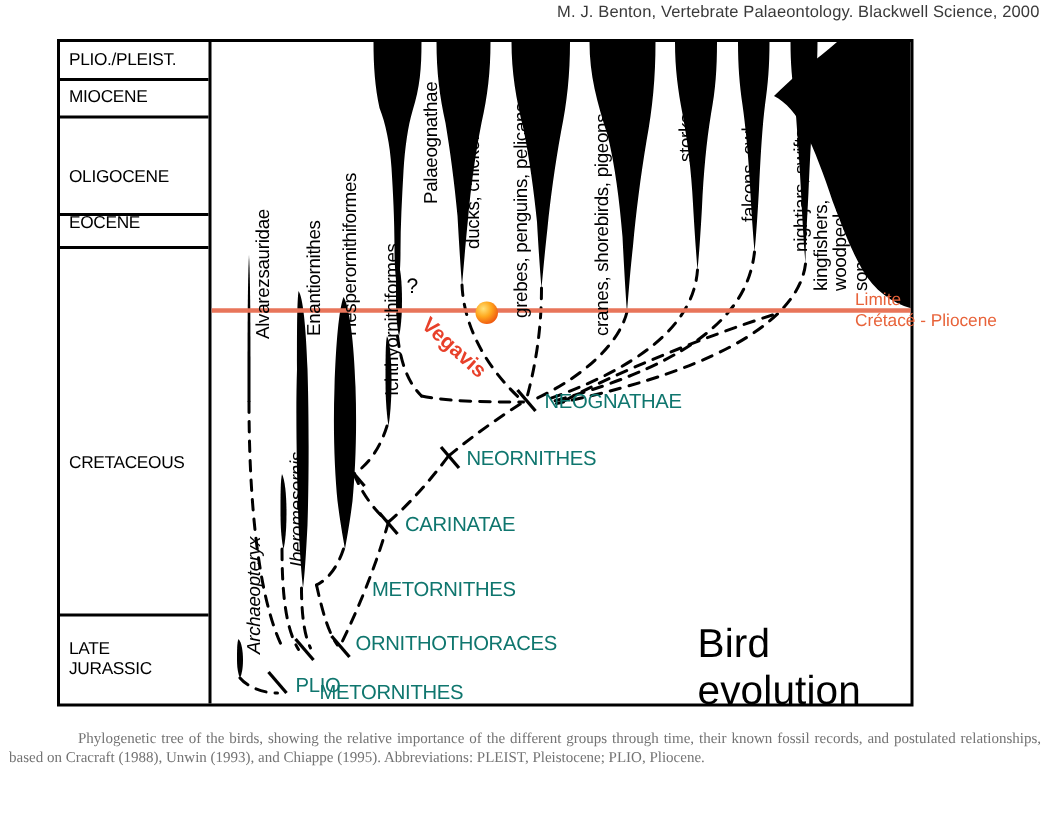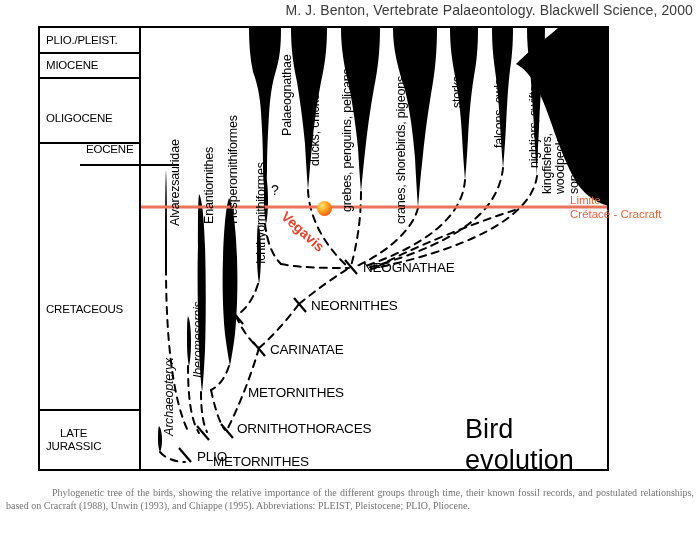--- a/index.html
+++ b/index.html
@@ -2,40 +2,39 @@
 <html><head>
 <meta charset="utf-8">
 <style>
   html,body{margin:0;padding:0;background:#ffffff;}
   body{width:700px;height:549px;position:relative;overflow:hidden;
        font-family:"Liberation Sans",sans-serif;color:#000;}
 
   
   #credit{
     position:absolute; left:0; top:2px; width:693px;
-    text-align:right; font-size:14px; color:#3a3a3a;
+    text-align:right; font-size:11px; color:#3a3a3a;
     letter-spacing:.1px;
   }
 
   
   #figure{
     position:absolute; left:38px; top:26px; width:571px; height:445px;
     border:2px solid #000; box-sizing:border-box; background:#fff;
   }
 
   
   #timecol{
     position:absolute; left:0; top:0; width:101px; height:100%;
     border-right:2px solid #000; box-sizing:border-box;
   }
   .epoch{
     position:absolute; left:0; width:100%; box-sizing:border-box;
     border-bottom:2px solid #000; display:flex; align-items:center;
     padding-left:6px;
-    text-align:center;
   }
   .epoch span{font-size:11.5px; line-height:1.12; letter-spacing:-.2px;}
   .epoch.nb{border-bottom:none;}
 
   
   #plot{
     position:absolute; left:101px; top:0; right:0; bottom:0;
     overflow:hidden;
   }
   #plotsvg{position:absolute;left:0;top:0;}
@@ -47,21 +46,21 @@
     white-space:nowrap; font-size:12.5px; line-height:1.0;
     letter-spacing:-.2px;
   }
   .vlab.onblack{color:#fff;}
   .vlab.ital{font-style:italic;}
   .vlab.multi{line-height:1.06;}
 
   
   .clade{
     position:absolute; white-space:nowrap;
-    font-size:13.5px; letter-spacing:-.2px; color:#000000;
+    font-size:13.5px; letter-spacing:-.2px; color:#0f766e;
   }
   #birdtitle{
     position:absolute; left:425px; top:386px;
     font-size:27px; letter-spacing:.1px;
   }
 
   
   #ktlabel{
     position:absolute; left:570px; top:193px;
     font-size:11.5px; color:#e8633a; line-height:1.25; white-space:nowrap;
@@ -98,21 +97,21 @@
   <div id="timecol">
     <div class="epoch" style="top:0px;height:26px;">
       <span>PLIO./PLEIST.</span>
     </div>
     <div class="epoch" style="top:26px;height:25px;">
       <span>MIOCENE</span>
     </div>
     <div class="epoch" style="top:67px;height:49px;">
       <span>OLIGOCENE</span>
     </div>
-    <div class="epoch" style="top:106px;height:32px;margin-left:40px;">
+    <div class="epoch" style="top:106px;height:32px;">
       <span>EOCENE</span>
     </div>
     <div class="epoch" style="top:181px;height:202px;">
       <span>CRETACEOUS</span>
     </div>
     <div class="epoch nb" style="top:383px;height:58px;">
       <span style="display:block;">
         <span>LATE</span><br>
         <span>JURASSIC</span>
       </span>
@@ -322,20 +321,20 @@
     <div id="vegavis" style="left:148px;top:180px;">Vegavis</div>
 
   </div>
 
   <div id="birdtitle">Bird evolution</div>
 
 </div>
 
 <div id="ktlabel">
   <div>Limite</div>
-  <div>Crétacé - Cracraft</div>
+  <div>Crétacé - Pliocene</div>
 </div>
 
 <div id="caption">
   <span class="ind">Phylogenetic tree of the birds, showing the relative importance of the different groups through</span>
   <span>time, their known fossil records, and postulated relationships, based on Cracraft (1988), Unwin (1993), and</span>
   <span>Chiappe (1995). Abbreviations: PLEIST, Pleistocene; PLIO, Pliocene.</span>
 </div>
 
 </body></html>

